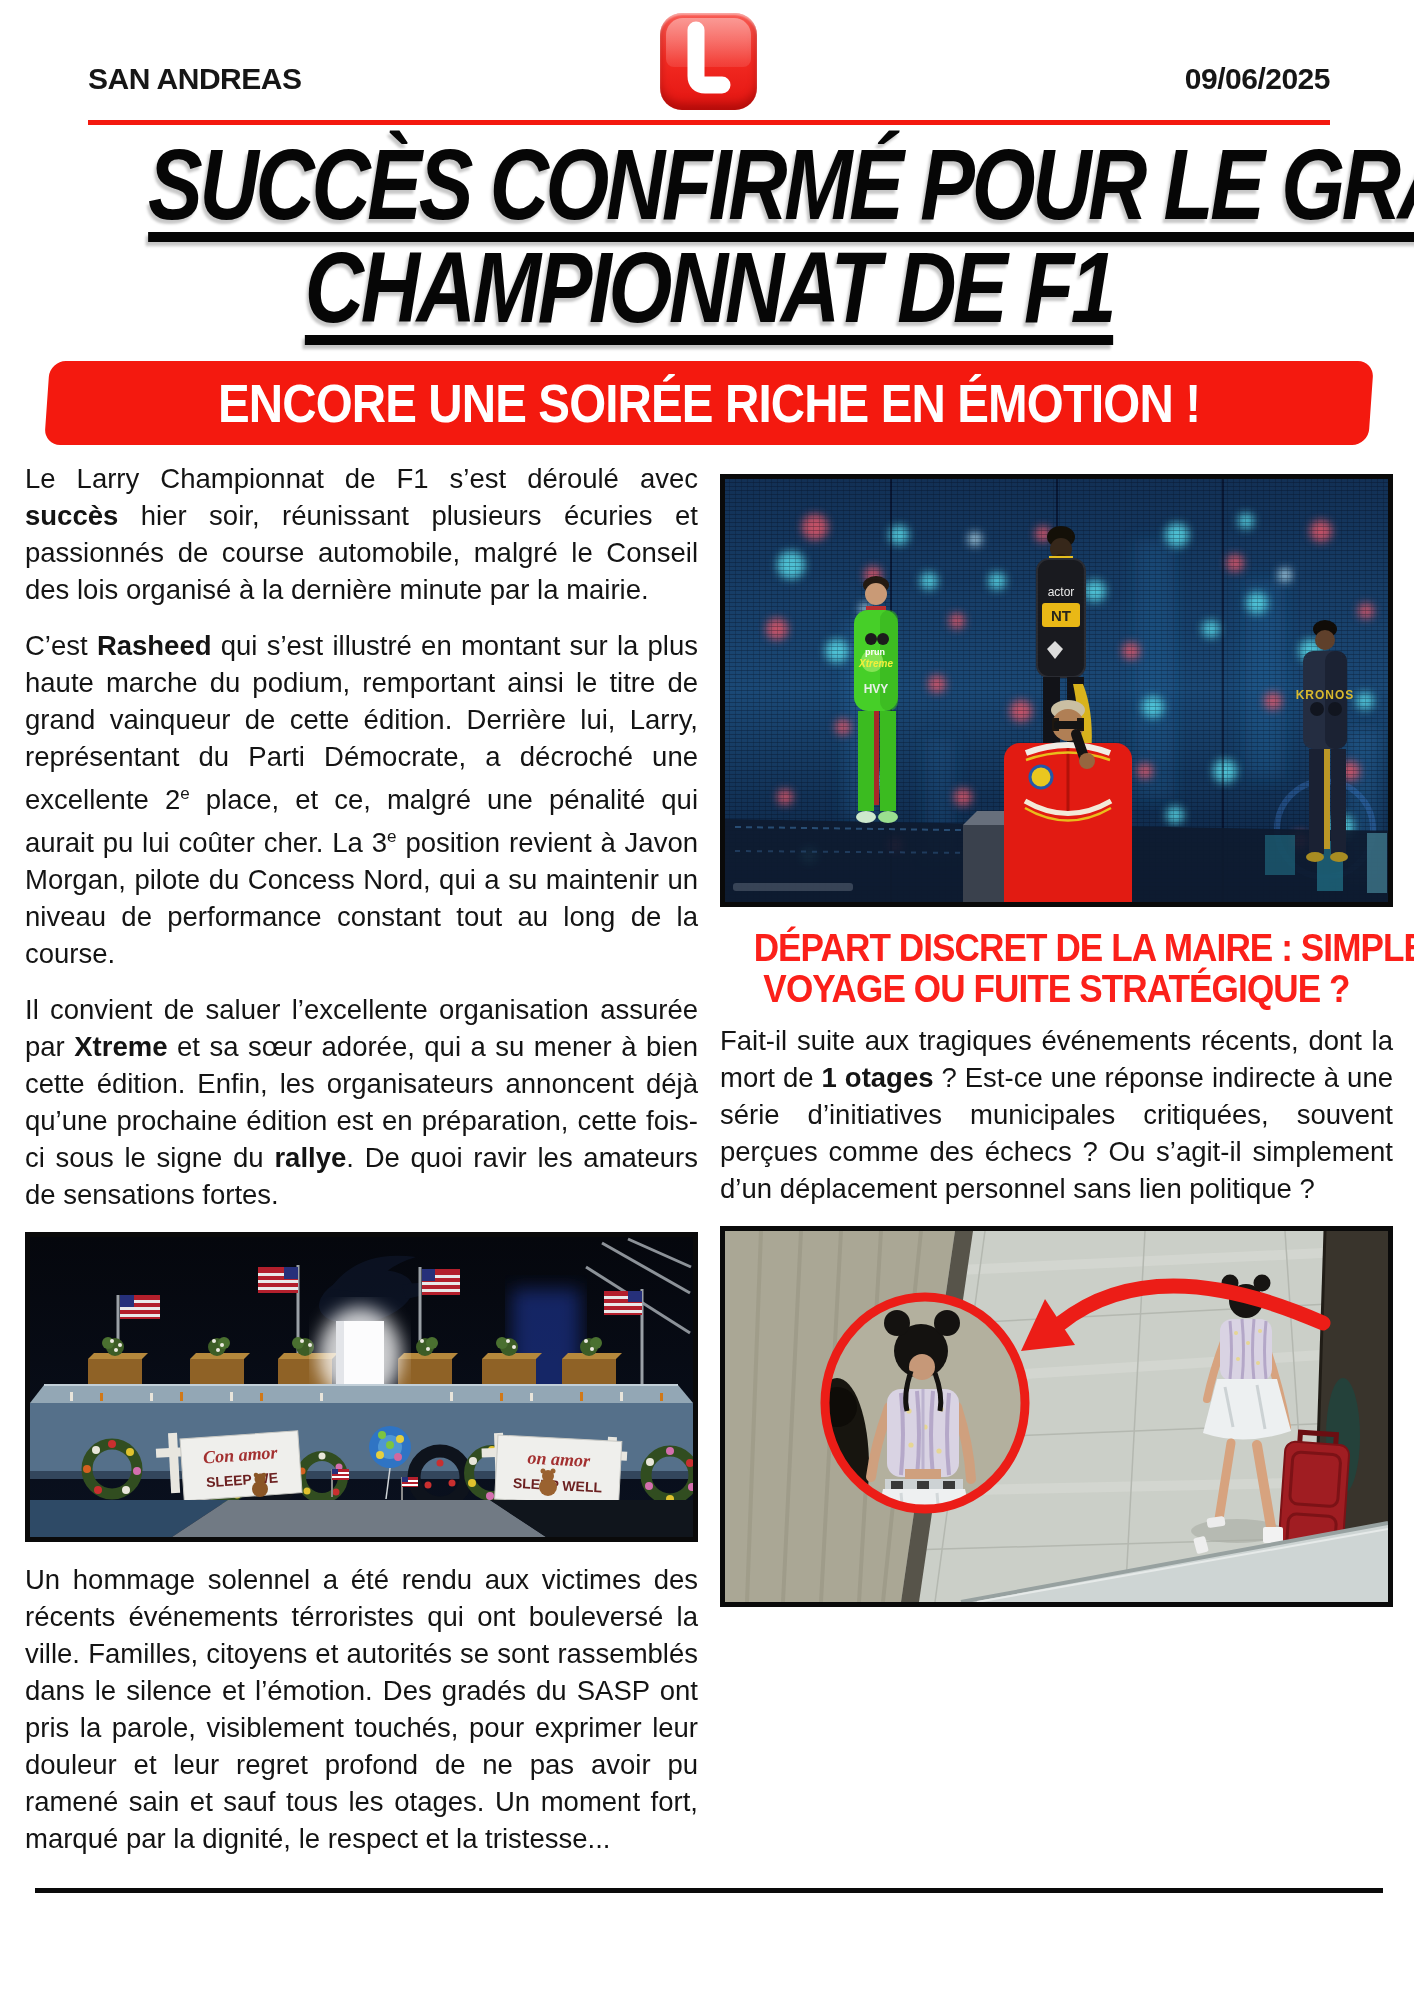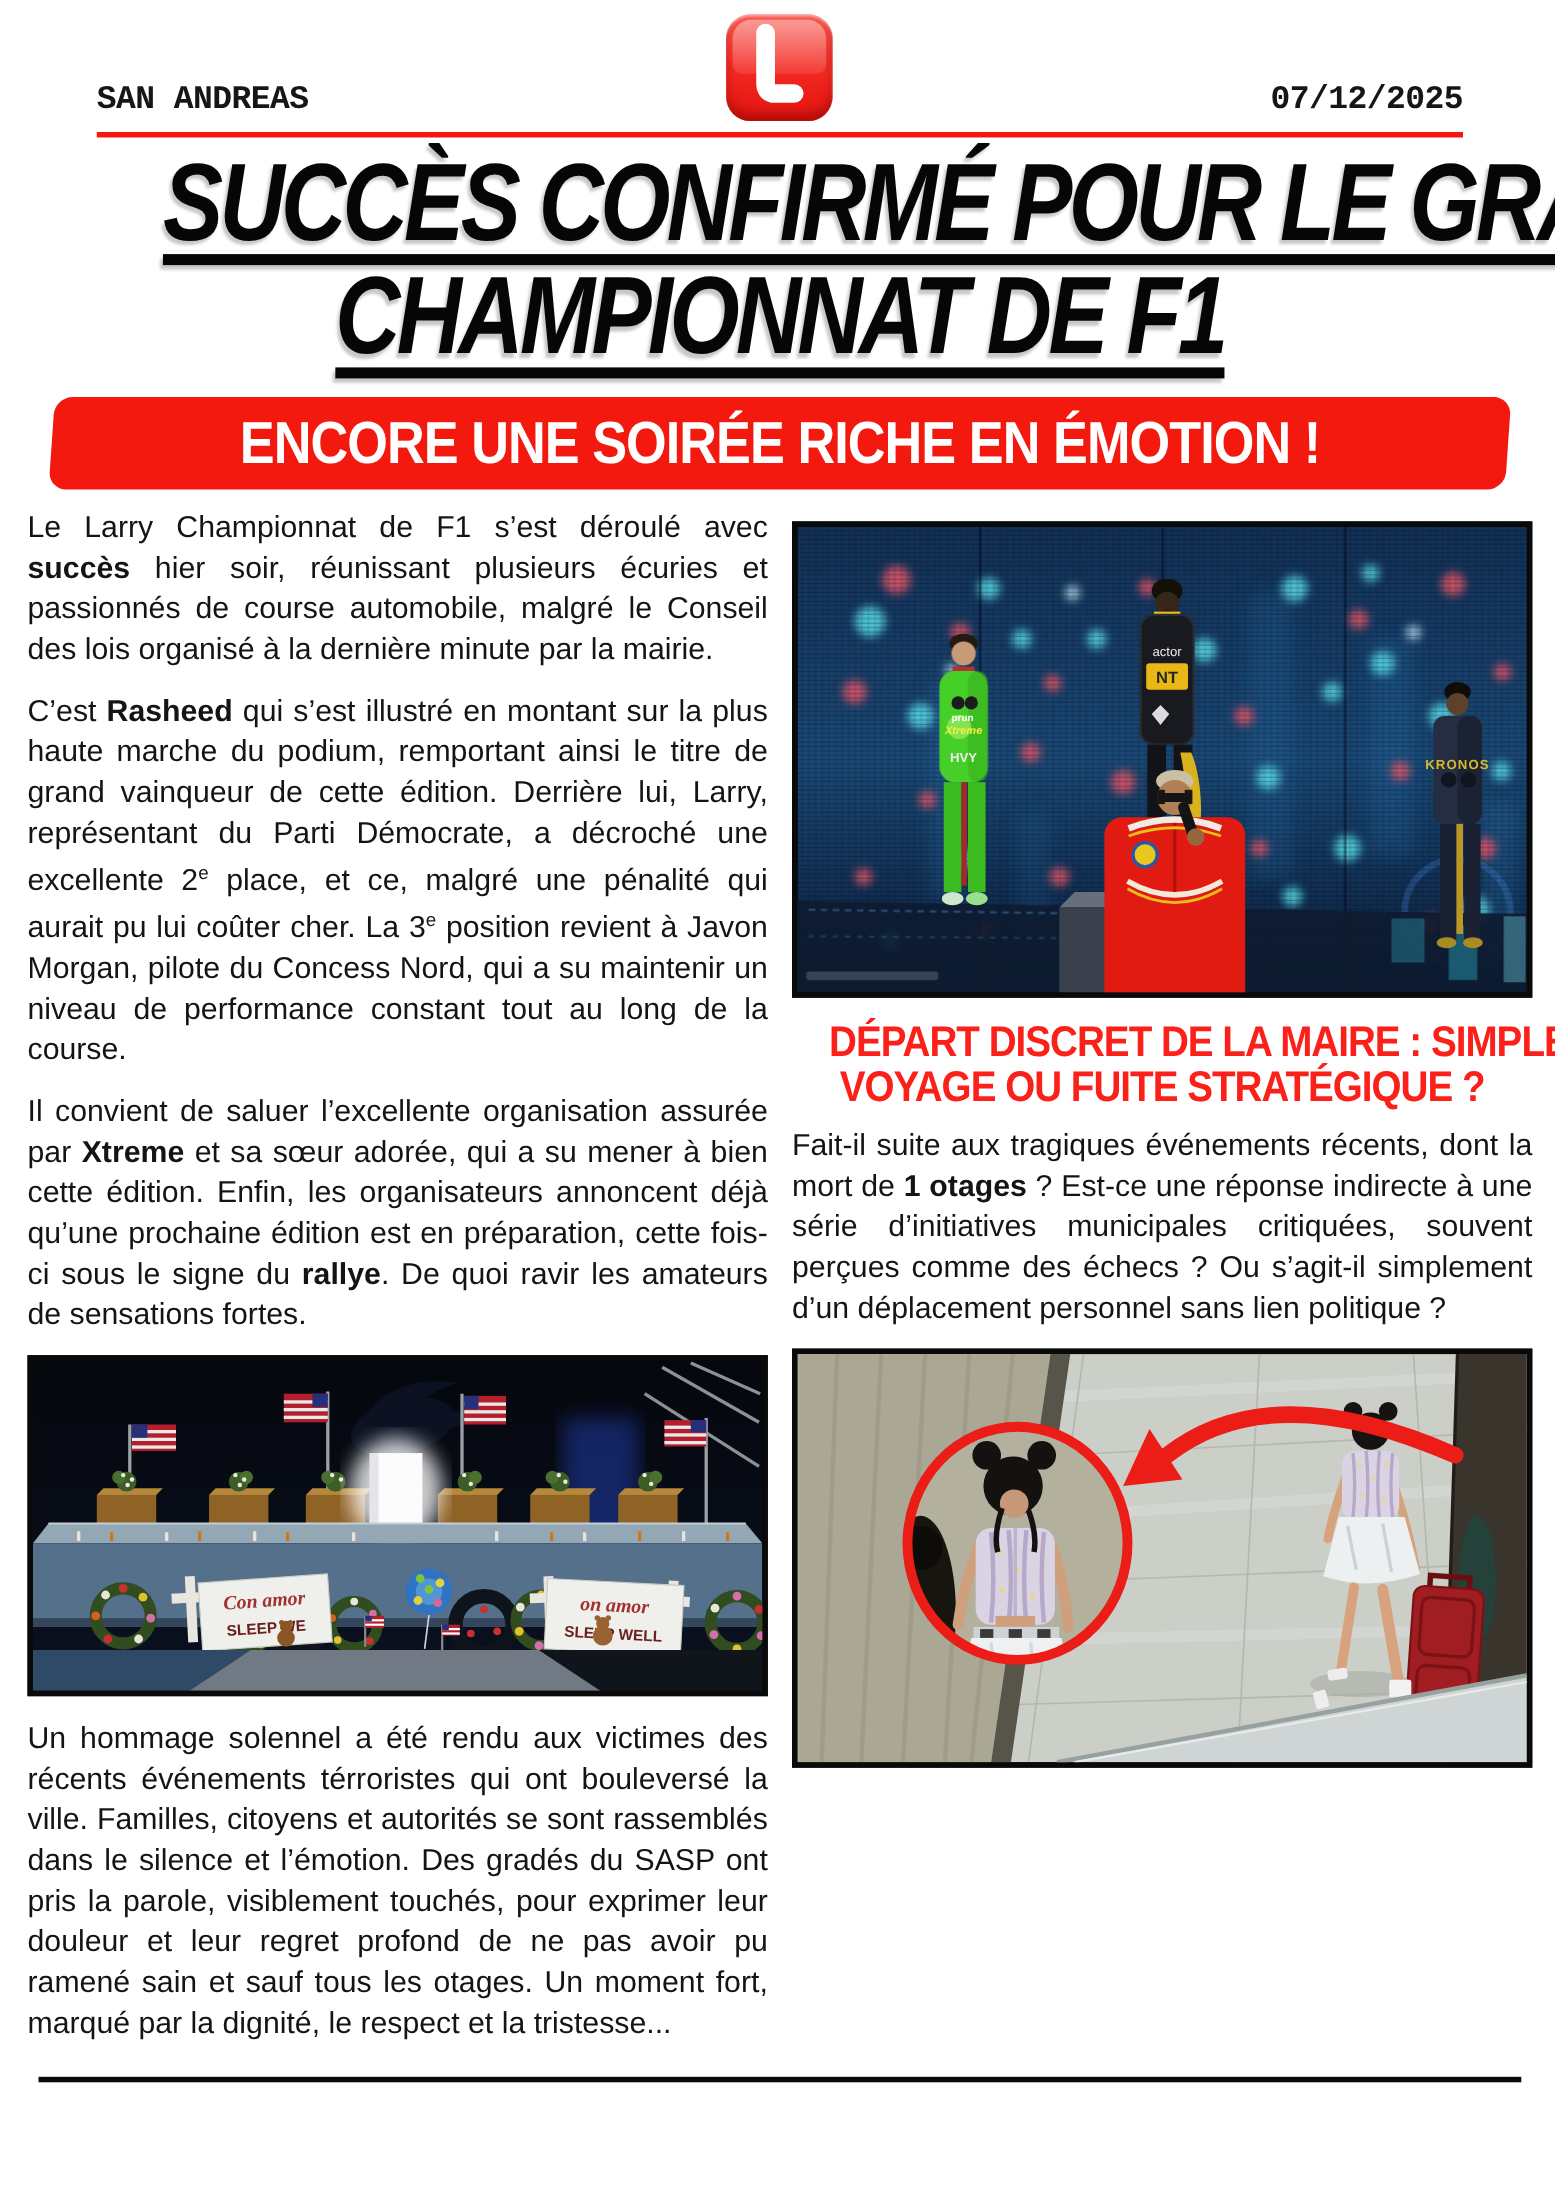--- a/index.html
+++ b/index.html
@@ -18,21 +18,21 @@
   
   .masthead{position:relative;height:131px;}
   .logo{position:absolute;left:50%;top:13px;width:97px;height:97px;margin-left:-49px;
     border-radius:22px;background:linear-gradient(180deg,#f85a52 0%,#f22a22 48%,#e31410 100%);
     box-shadow:inset 0 -7px 9px rgba(110,0,0,.4), inset 0 2px 2px rgba(255,255,255,.5);}
   .logo .gloss{position:absolute;left:6px;top:5px;right:6px;height:50%;
     border-radius:17px 17px 8px 8px;
     background:linear-gradient(rgba(255,255,255,.40),rgba(255,255,255,.10));}
   .logo svg{position:absolute;left:0;top:0;width:97px;height:97px;}
   .mast-row{display:flex;justify-content:space-between;align-items:flex-end;height:112px;
-    padding:4px 63px;font-weight:700;font-size:30px;letter-spacing:-.5px;font-family:Liberation Mono, monospace;}
+    padding:16px 63px;font-weight:700;font-size:30px;letter-spacing:-.5px;}
   .mast-rule{height:5px;background:var(--accent);margin:8px 63px 0;}
 
   
   h1.headline{margin:2px 0 0;text-align:center;}
   .hl-line{display:block;white-space:nowrap;font-weight:700;font-style:italic;
     font-size:100px;line-height:103px;letter-spacing:-4px;color:#060606;
     transform:scaleX(.82);transform-origin:50% 50%;
     text-decoration:underline;text-decoration-thickness:10px;text-underline-offset:13px;
     text-shadow:-3px 4px 3px rgba(0,0,0,.22);}
 
@@ -67,21 +67,21 @@
 
   <header class="masthead">
     <div class="logo">
       <div class="gloss"></div>
       <svg viewBox="0 0 97 97">
         <path d="M36 17 V63 q0 9 9 9 H62" fill="none" stroke="#ffffff" stroke-width="17" stroke-linecap="round" stroke-linejoin="round"></path>
       </svg>
     </div>
     <div class="mast-row">
       <span>SAN ANDREAS</span>
-      <span>07/12/2025</span>
+      <span>09/06/2025</span>
     </div>
     <div class="mast-rule"></div>
   </header>
 
   <h1 class="headline">
     <span class="hl-line">SUCCÈS CONFIRMÉ POUR LE GRAND</span>
     <span class="hl-line">CHAMPIONNAT DE F1</span>
   </h1>
 
   <div class="banner">

